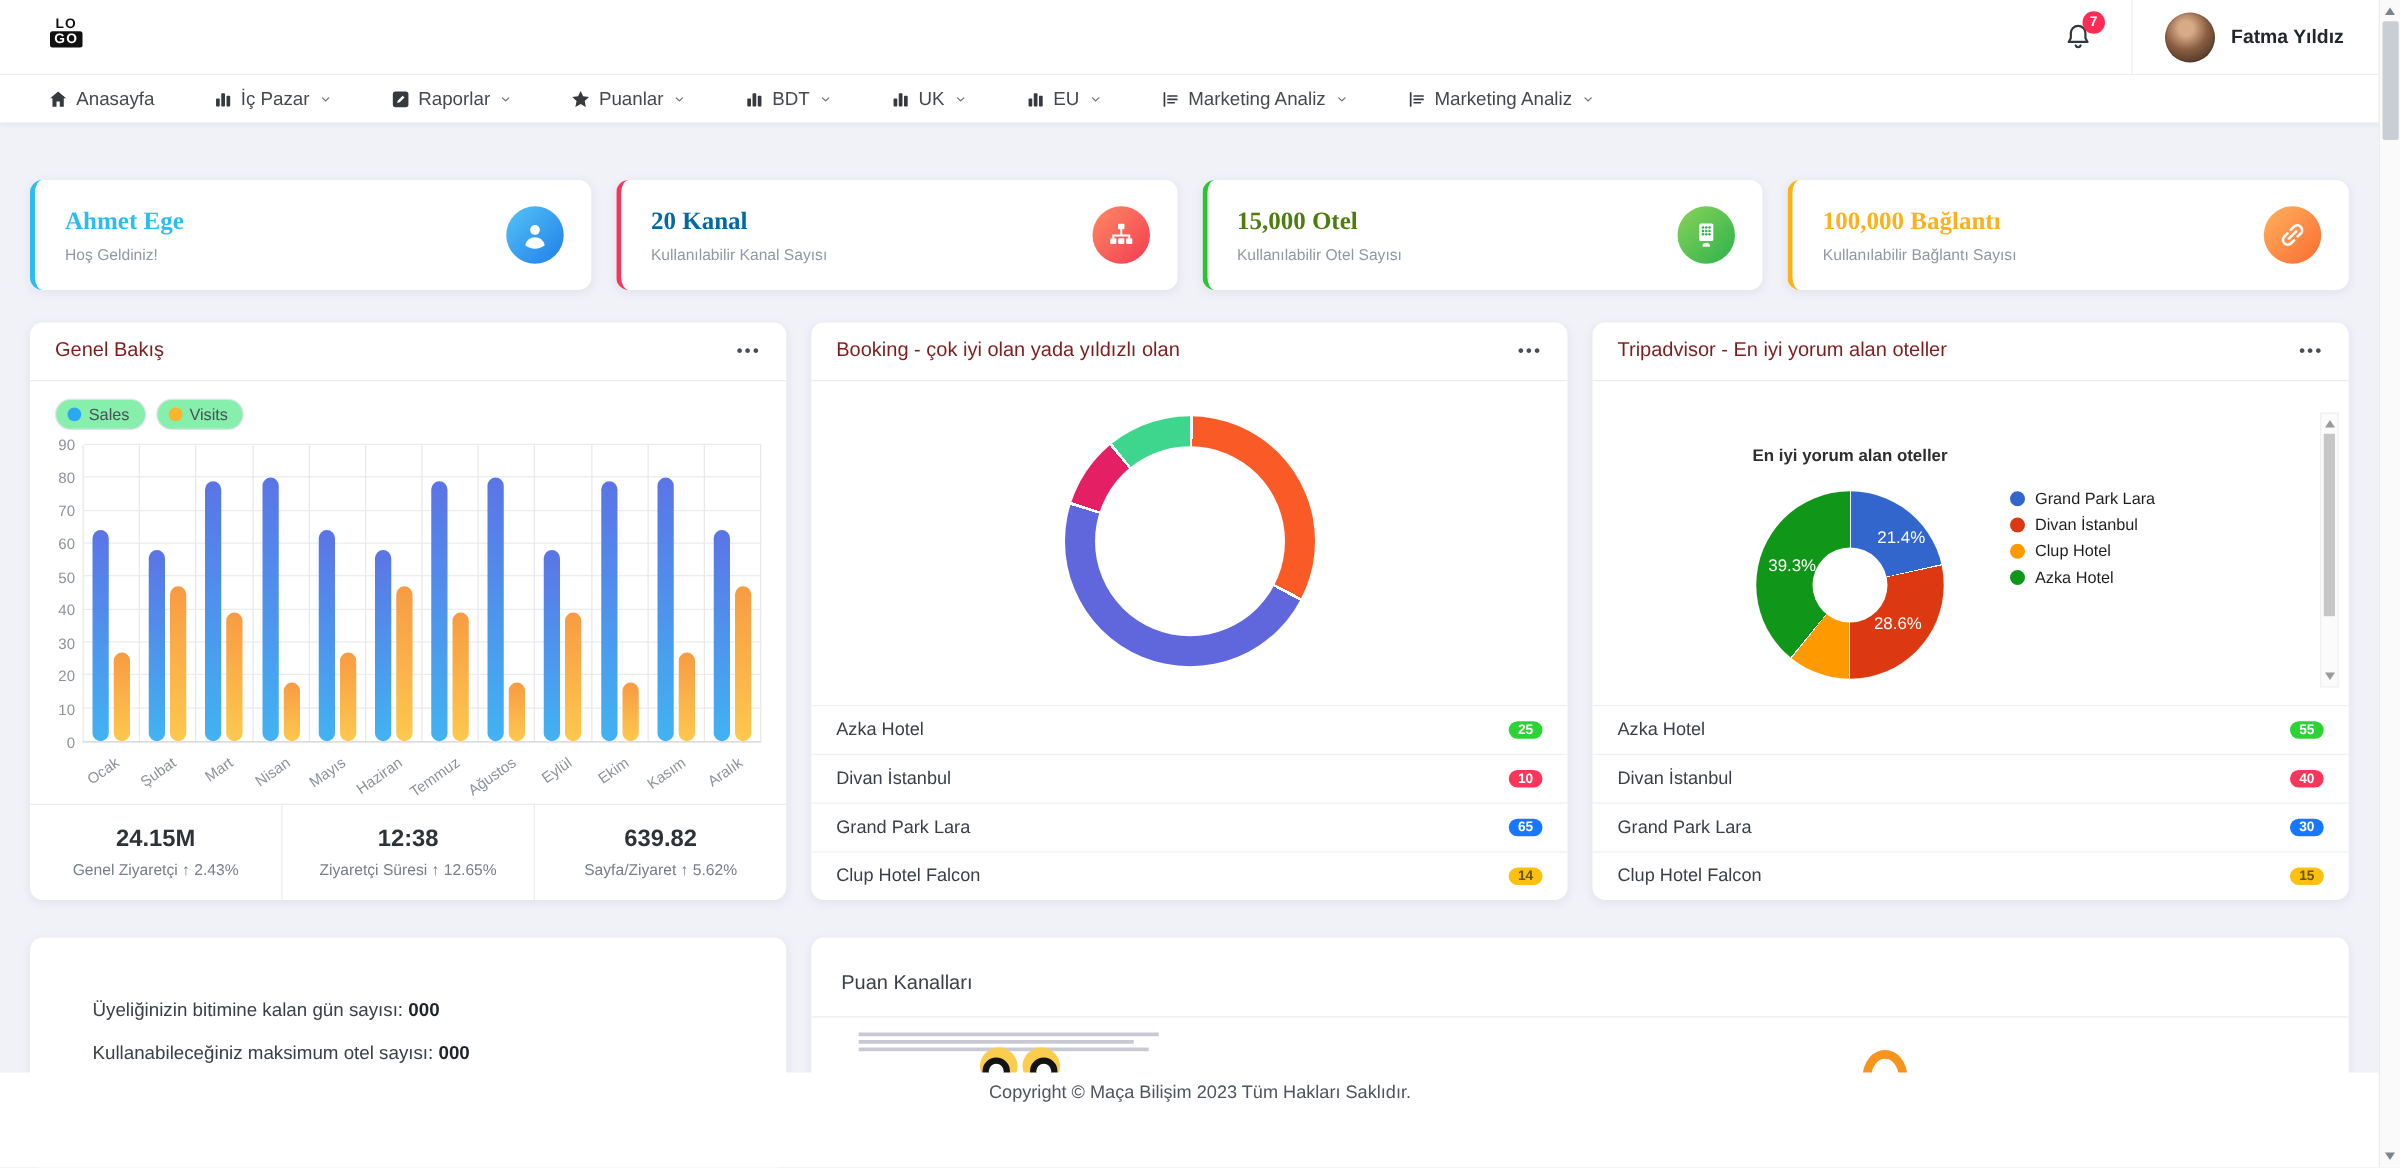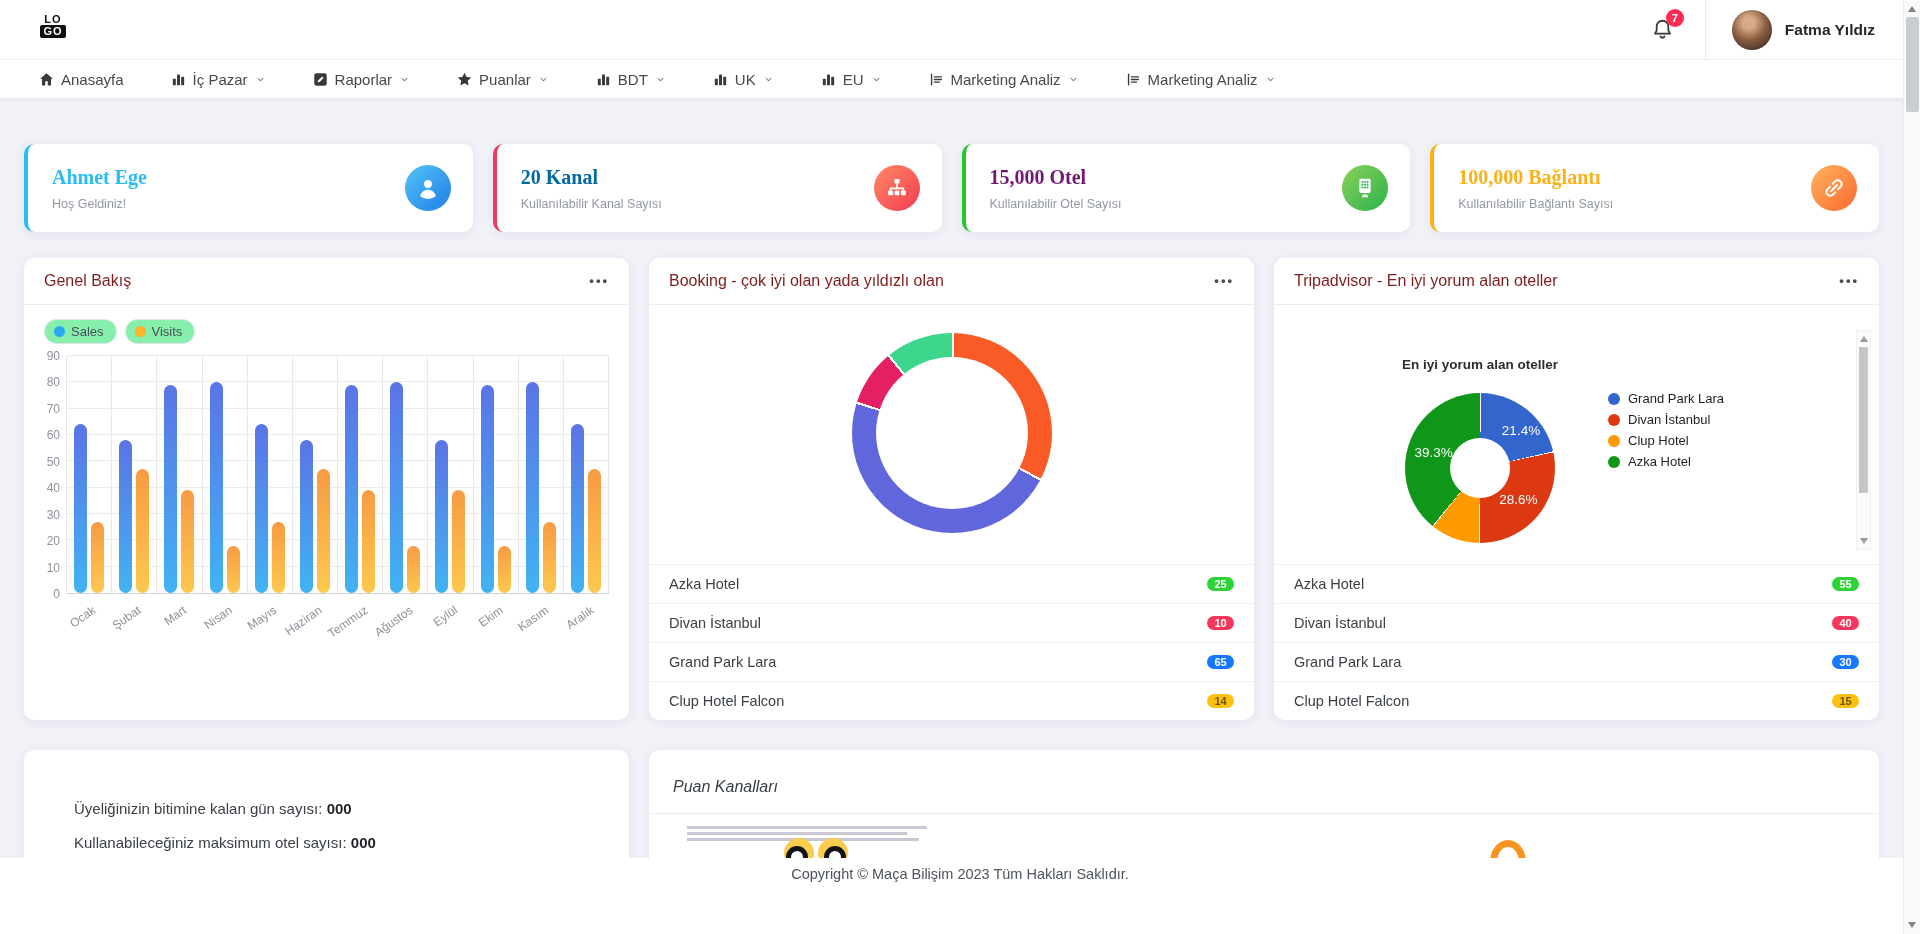--- a/index.html
+++ b/index.html
@@ -89,21 +89,21 @@
   .mini-thumb { position:absolute; left:2px; right:2px; top:16px; height:146px; background:#c6c6c6; cursor:pointer; }
   .tri-up, .tri-down { position:absolute; left:3px; width:0; height:0; border-left:4.5px solid transparent; border-right:4.5px solid transparent; }
   .tri-up { top:5px; border-bottom:6px solid #9a9a9a; }
   .tri-down { bottom:5px; border-top:6px solid #9a9a9a; }
 
   
   .bottom-row { margin-top:30px; }
   .membership-card { width:605px; height:185px; padding:48px 0 0 50px; }
   .member-line { font-size:15px; color:#3b4046; margin-bottom:12px; line-height:22px; }
   .member-line b { color:#1f2327; font-weight:700; }
-  .puan-card { flex:1; height:156px; overflow:hidden;font-style:italic; }
+  .puan-card { flex:1; height:156px; overflow:hidden; }
   .puan-head { padding:28px 24px 17px 24px; font-size:16px; font-weight:500; color:#3a4045; border-bottom:1px solid #ebebf2; }
   .puan-body { position:relative; height:110px; }
   .mini-text { position:absolute; left:38px; top:12px; width:250px; }
   .mini-text i { display:block; height:3px; margin-bottom:3px; background:#c9c9d6; }
   .owl { position:absolute; left:135px; top:20px; width:64px; height:46px; }
   .owl .ring { position:absolute; top:12px; width:22px; height:22px; border-radius:50%; border:5px solid #141414; background:#fff; }
   .owl .arc { position:absolute; top:4px; width:30px; height:30px; border-radius:50%; background:#fbcc4e; }
   .partial-orange { position:absolute; left:841px; top:26px; width:36px; height:44px; border-radius:50%; border:7px solid #f7941d; }
 
   
@@ -298,21 +298,21 @@
               <rect x="3.8" y="14.4" width="4.6" height="4.2" rx=".9"></rect>
               <rect x="9.7" y="14.4" width="4.6" height="4.2" rx=".9"></rect>
               <rect x="15.6" y="14.4" width="4.6" height="4.2" rx=".9"></rect>
             </g>
             <path d="M12 7.8v4.5M6.1 14.4v-2.1h11.8v2.1" stroke="#fff" stroke-width="1.5" fill="none"></path>
           </svg>
         </div>
       </div>
       <div class="card stat-card" style="border-left-color: rgb(36, 199, 46);">
         <div>
-          <div class="stat-title" style="color:#701a75">15,000 Otel</div>
+          <div class="stat-title" style="color:#4d7c0f">15,000 Otel</div>
           <div class="stat-sub">Kullanılabilir Otel Sayısı</div>
         </div>
         <div class="stat-ic" style="background:linear-gradient(135deg,#8bd259,#2bb24c)">
           <svg viewBox="0 0 24 24">
             <rect x="6.8" y="3.5" width="10.4" height="13" rx="1.2" fill="#fff"></rect>
             <g fill="#2bb24c">
               <circle cx="9.6" cy="6.5" r=".95"></circle>
               <circle cx="12" cy="6.5" r=".95"></circle>
               <circle cx="14.4" cy="6.5" r=".95"></circle>
               <circle cx="9.6" cy="9" r=".95"></circle>
@@ -462,20 +462,34 @@
               </div>
               <div>
                 <span>Kasım</span>
               </div>
               <div>
                 <span>Aralık</span>
               </div>
             </div>
         </div>
       </div>
+      <div class="ov-stats" id="ovStats">
+          <div class="ov-stat">
+            <div class="ov-val">24.15M</div>
+            <div class="ov-lab">Genel Ziyaretçi <span>↑</span> 2.43%</div>
+          </div>
+          <div class="ov-stat">
+            <div class="ov-val">12:38</div>
+            <div class="ov-lab">Ziyaretçi Süresi <span>↑</span> 12.65%</div>
+          </div>
+          <div class="ov-stat">
+            <div class="ov-val">639.82</div>
+            <div class="ov-lab">Sayfa/Ziyaret <span>↑</span> 5.62%</div>
+          </div>
+        </div>
     </article>
 
     <article class="card chart-card">
       <div class="card-head">
         <span class="card-title">Booking - çok iyi olan yada yıldızlı olan</span>
         <span class="dots-menu">•••</span>
       </div>
       <div class="donut booking-donut" id="bookingDonut" style="background: conic-gradient(rgb(255, 255, 255) 0deg, rgb(255, 255, 255) 1.4deg, rgb(250, 90, 37) 1.4deg, rgb(250, 90, 37) 117deg, rgb(255, 255, 255) 117deg, rgb(255, 255, 255) 118.4deg, rgb(96, 103, 221) 118.4deg, rgb(96, 103, 221) 286.92deg, rgb(255, 255, 255) 286.92deg, rgb(255, 255, 255) 288.32deg, rgb(229, 31, 99) 288.32deg, rgb(229, 31, 99) 320.04deg, rgb(255, 255, 255) 320.04deg, rgb(255, 255, 255) 321.44deg, rgb(61, 214, 140) 321.44deg, rgb(61, 214, 140) 360deg);">
         <div class="hole"></div>
       </div>

